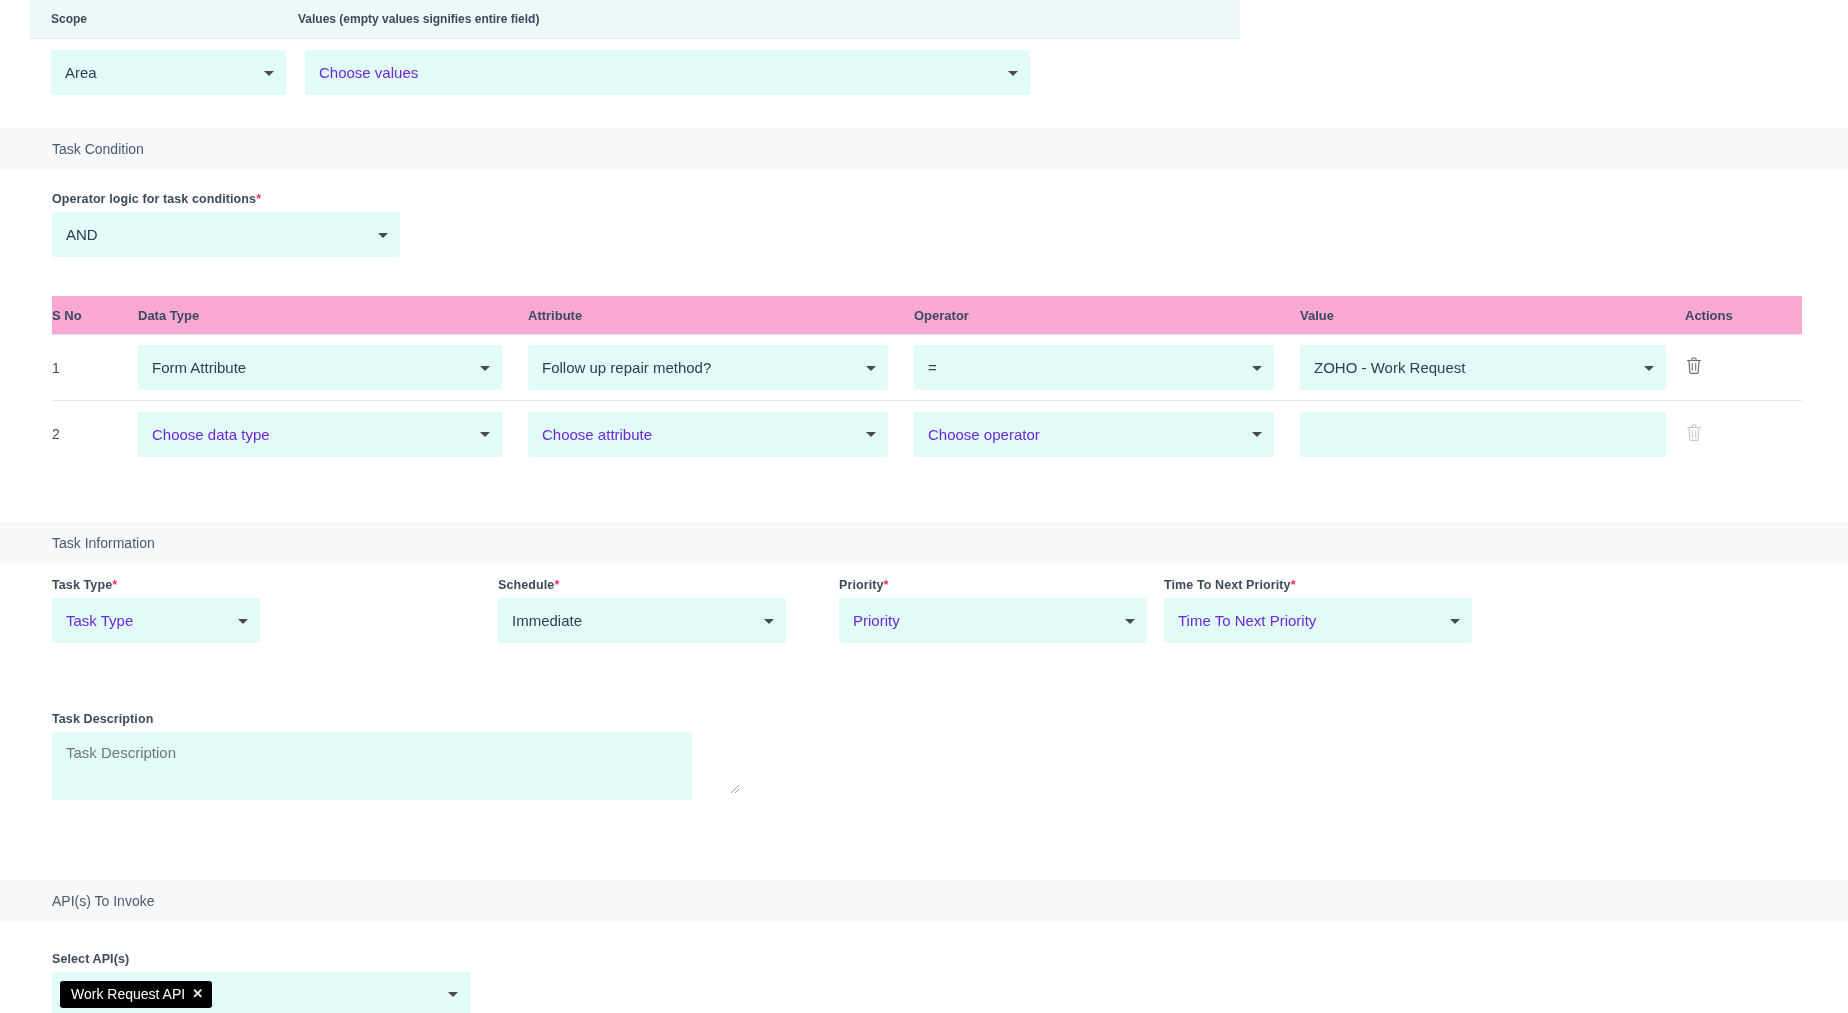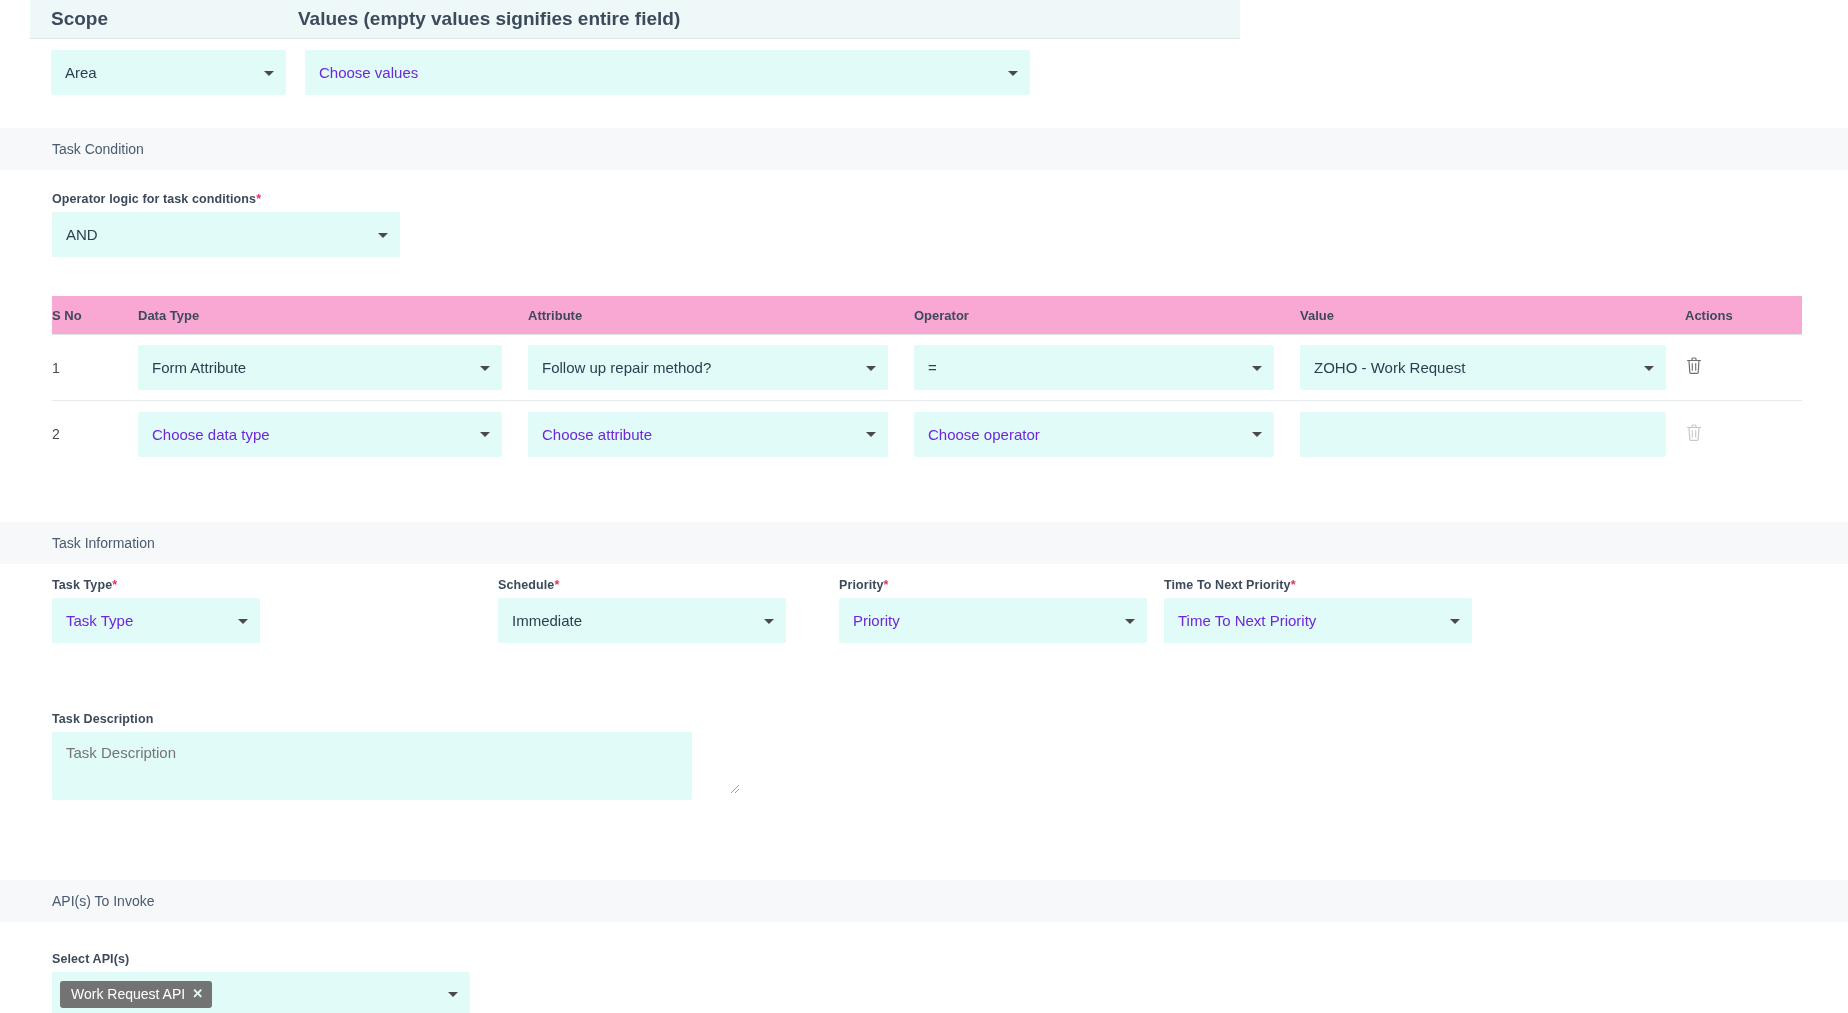--- a/index.html
+++ b/index.html
@@ -62,21 +62,21 @@
   .scope-head {
     position: absolute;
     left: 30px; top: 0;
     width: 1210px; height: 39px;
     background: #eef8f9;
     border-bottom: 1px solid #dfe6e8;
     display: flex;
     align-items: center;
   }
   .scope-head .th {
-    font-size: 19px;
+    font-size: 12px;
     font-weight: bold;
     color: #3d4a5c;
   }
   .scope-head .th.c1 { width: 262px; padding-left: 21px; }
   .scope-head .th.c2 { padding-left: 6px; }
 
   .scope-row { position: absolute; left: 30px; top: 50px; height: 45px; }
   .scope-select {
     position: absolute; left: 21px; top: 0;
     width: 235px;
@@ -182,21 +182,21 @@
     width: 418px;
     height: 44px;
     background: #e0fbf8;
     border-radius: 2px;
     display: flex;
     align-items: center;
     padding: 0 28px 0 8px;
     position: relative;
   }
   .chip {
-    background: #737373;
+    background: #000000;
     color: #ffffff;
     border-radius: 3px;
     font-size: 14px;
     padding: 5px 9px 6px 11px;
     display: inline-flex;
     align-items: center;
     gap: 7px;
     white-space: nowrap;
   }
   .chip-x {

